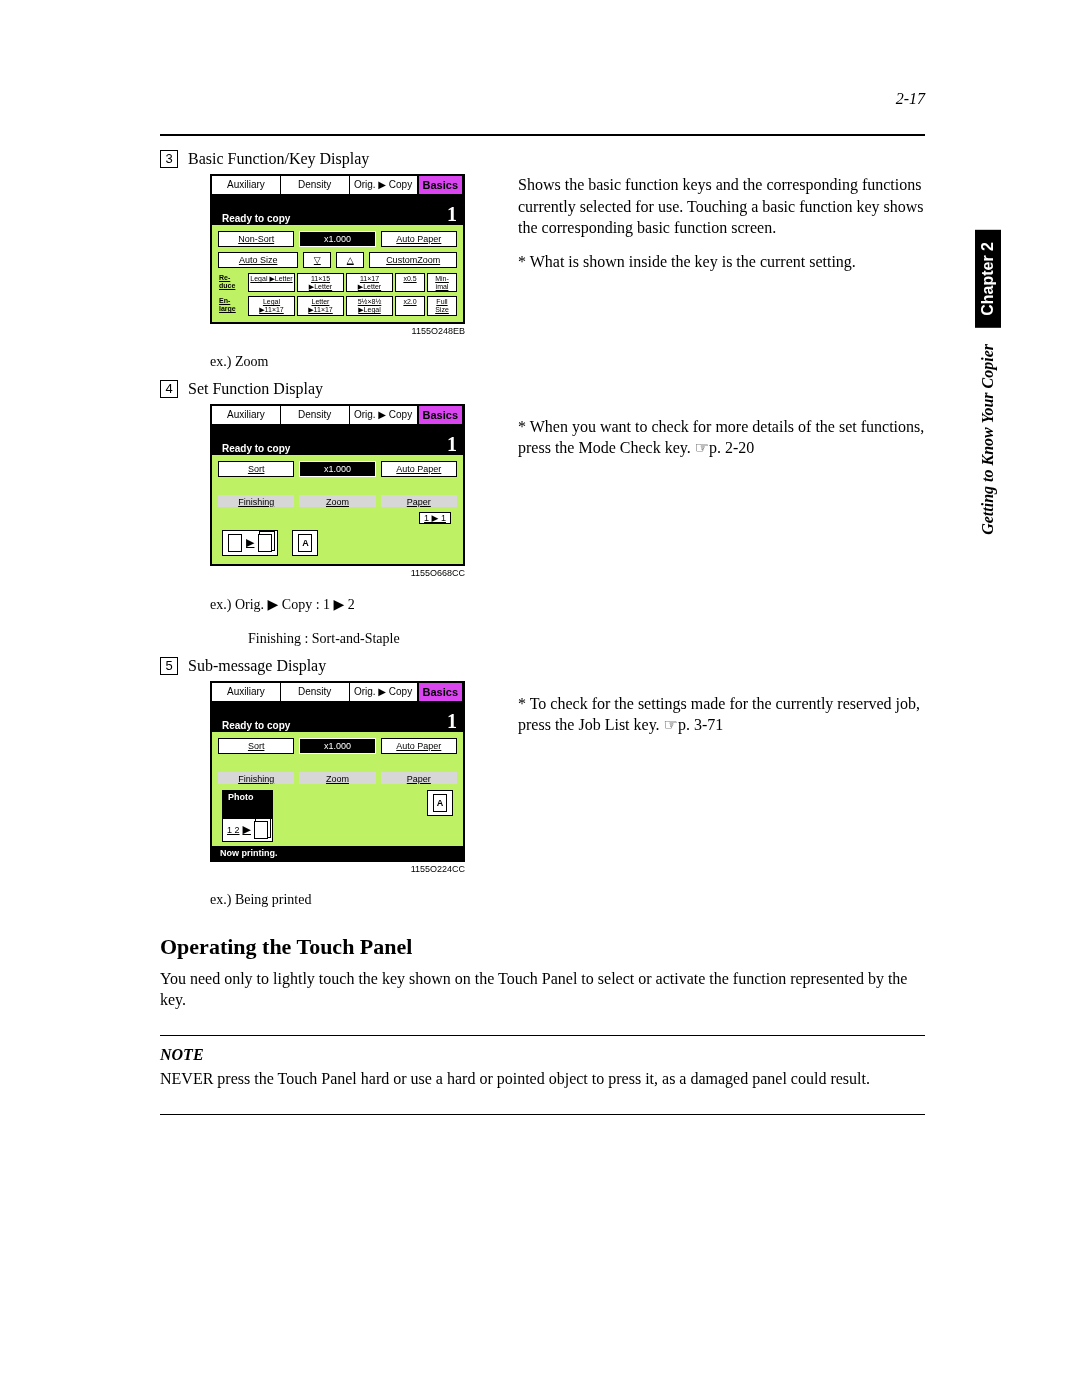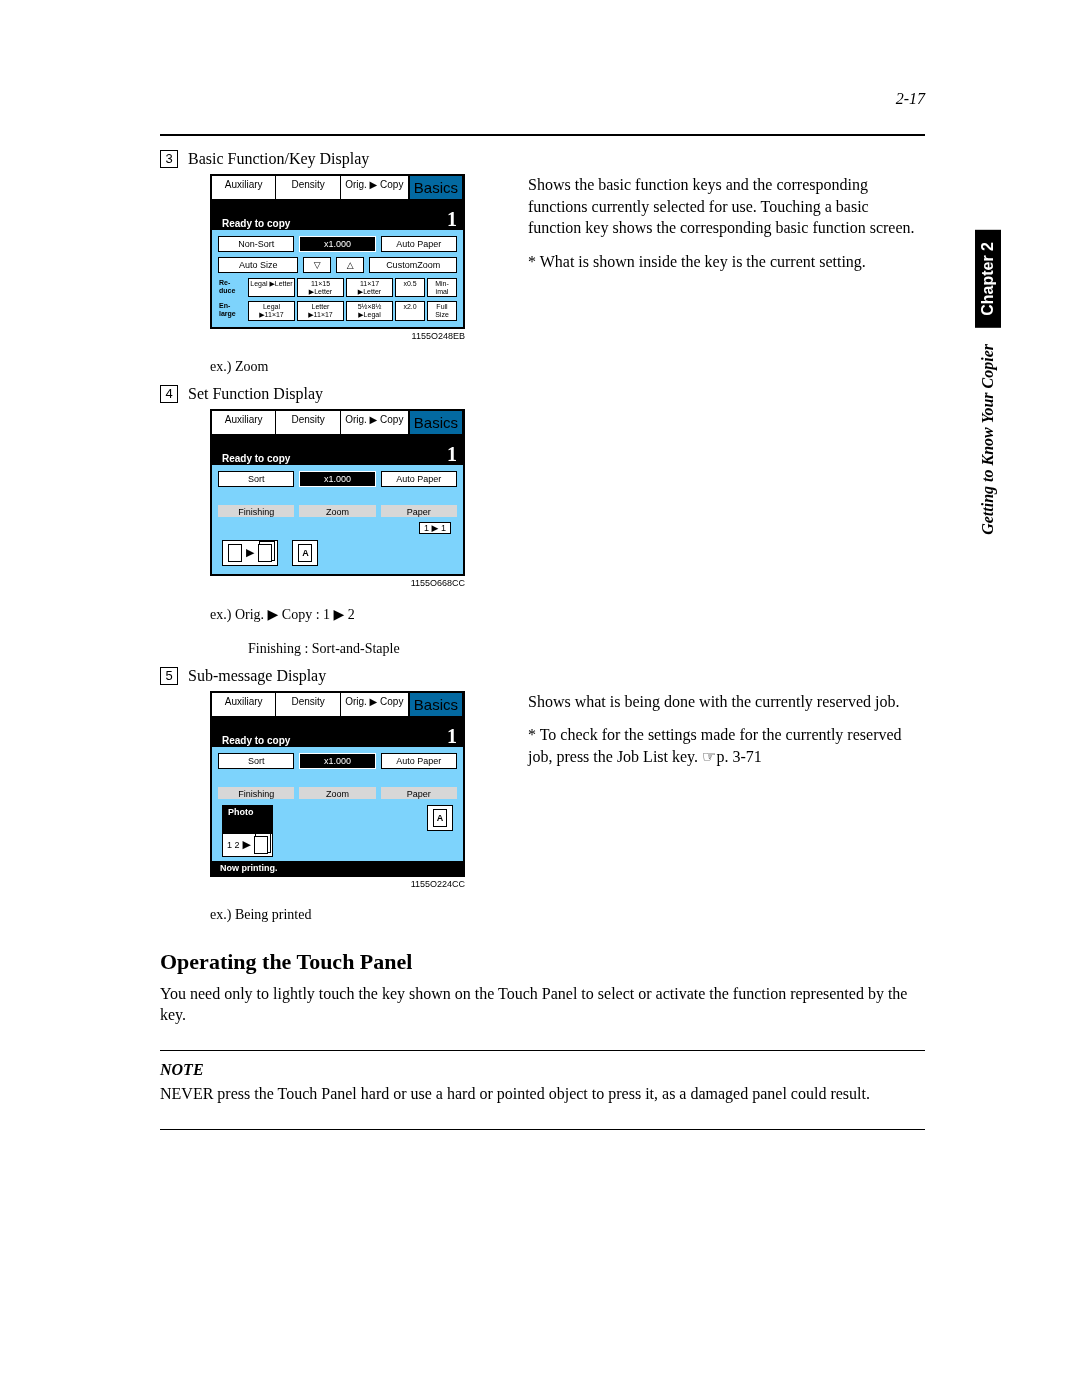--- a/index.html
+++ b/index.html
@@ -45,21 +45,21 @@
     width: 18px; height: 18px;
     line-height: 16px;
     text-align: center;
     font-size: 13px;
     flex: 0 0 auto;
     font-family: Arial, sans-serif;
   }
   .item-label { font-size: 16px; }
   .two-col {
     display: flex;
-    gap: 38px;
+    gap: 28px;
     margin-top: 6px;
   }
   .left-col { flex: 0 0 330px; }
   .right-col { flex: 1; font-size: 16px; line-height: 1.35; }
   .right-col .star { margin-top: 12px; }
 
   
   .side-tab {
     position: absolute;
     right: 79px;
@@ -104,43 +104,44 @@
   }
   .panel-tabs .tab {
     border-right: 1px solid #000;
     padding: 3px 4px;
     text-align: center;
     flex: 1;
     font-size: 10px;
     white-space: nowrap;
   }
   .panel-tabs .tab.basics {
-    background: #0369a1;
+    background: #d946ef;
     border-left: 1px solid #000;
-    font-size: 15px;
+    font-size: 11px;
     flex: 0 0 42px;
+    font-weight: bold;
   }
   .panel-tabs .tab.origcopy { flex: 0 0 68px; }
   .status-bar {
     background: #000;
     color: #fff;
     display: flex;
     justify-content: space-between;
     align-items: flex-end;
     padding: 2px 6px 1px 10px;
     font-weight: bold;
     height: 30px;
   }
   .status-bar .count {
     font-size: 20px;
     font-family: "Times New Roman", serif;
     font-weight: bold;
     line-height: 1;
   }
-  .panel-body { padding: 6px 6px; background: #7dd3fc; }
+  .panel-body { padding: 6px 6px; background: #bef264; text-decoration: underline; }
   .val-row, .lab-row {
     display: flex;
     gap: 5px;
     margin-bottom: 5px;
   }
   .vbox, .lbox {
     border: 1px solid #000;
     text-align: center;
     padding: 2px 2px;
     font-size: 9px;
@@ -389,20 +390,21 @@
               <span class="glyph-a"></span>
             </div>
           </div>
         </div>
       </div>
       <div class="code-label">1155O668CC</div>
       <div class="ex-label">ex.)  Orig. ▶ Copy : 1 ▶ 2</div>
       <div class="ex-label"><span class="sub">Finishing       : Sort-and-Staple</span></div>
     </div>
     <div class="right-col">
+      <div class="star">* When you want to check for more details of the set functions, press the Mode Check key. ☞p. 2-20</div>
     </div>
   </div>
 
   <div class="item-row">
     <span class="numbox">5</span>
     <span class="item-label">Sub-message Display</span>
   </div>
   <div class="two-col">
     <div class="left-col">
       <div class="panel">
@@ -445,21 +447,20 @@
               <span class="glyph-a"></span>
             </div>
           </div>
           <div class="footer-bar">Now printing.</div>
         </div>
       </div>
       <div class="code-label">1155O224CC</div>
       <div class="ex-label">ex.) Being printed</div>
     </div>
     <div class="right-col">
-      <div>Shows what is being done with the currently reserved job.</div>
       <div class="star">* To check for the settings made for the currently reserved job, press the Job List key. ☞p. 3-71</div>
     </div>
   </div>
 
   <h2 class="op-title">Operating the Touch Panel</h2>
   <div class="op-body">You need only to lightly touch the key shown on the Touch Panel to select or activate the function represented by the key.</div>
 
   <hr class="thin-rule">
   <div class="note-head">NOTE</div>
   <div class="note-body">NEVER press the Touch Panel hard or use a hard or pointed object to press it, as a damaged panel could result.</div>

